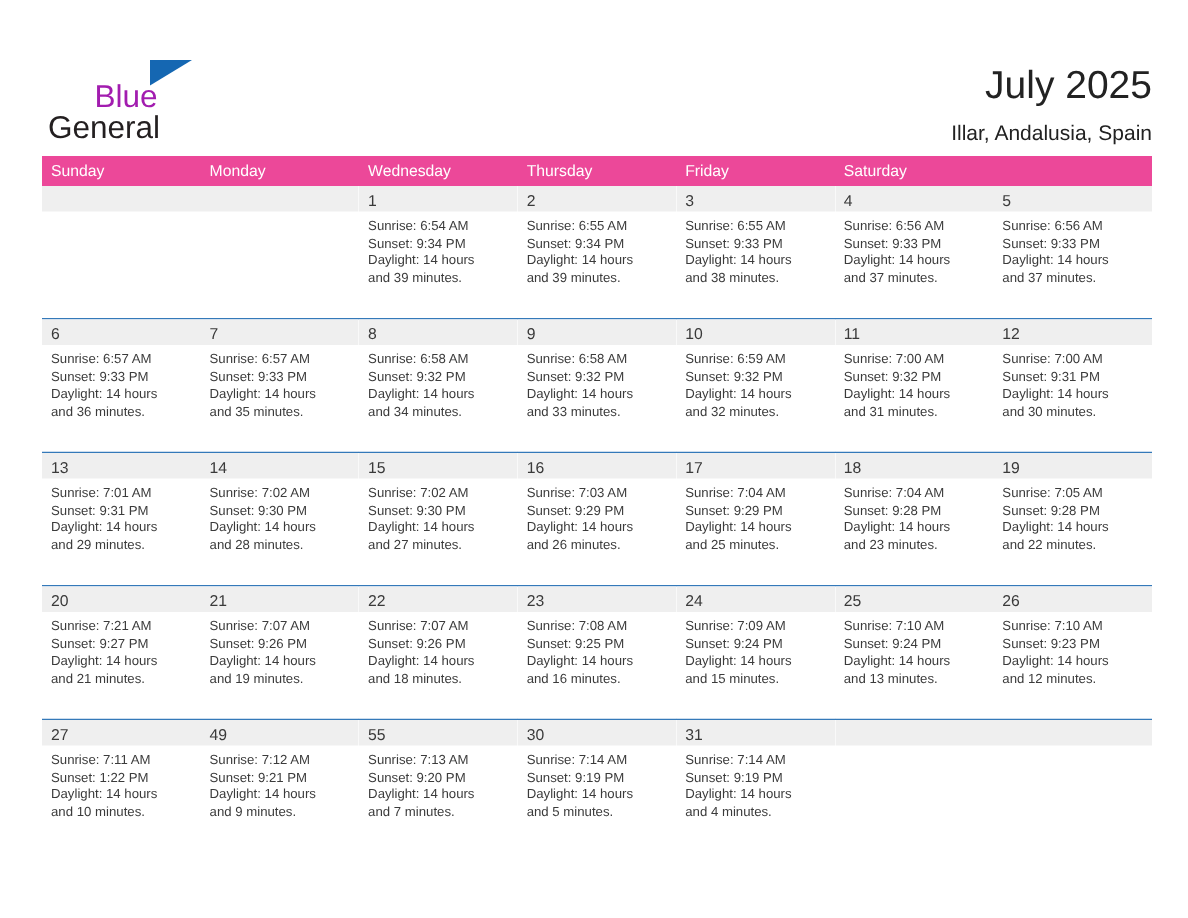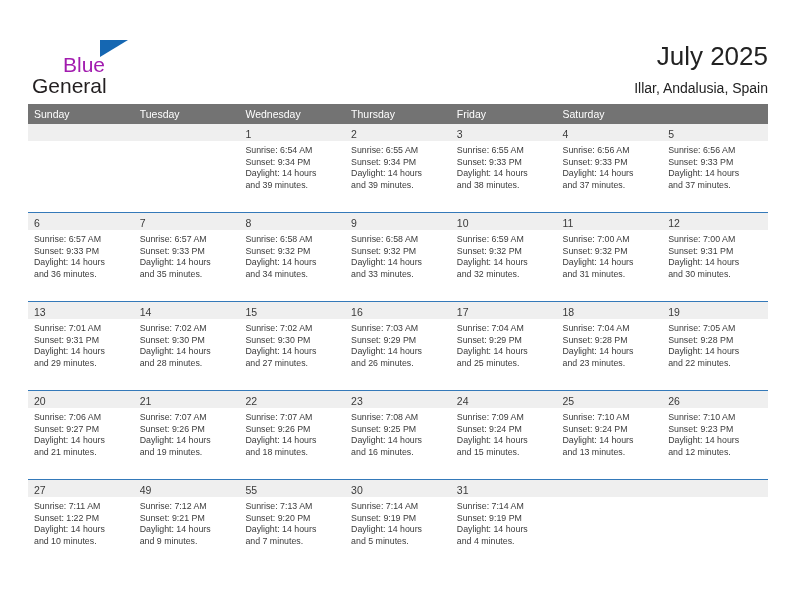--- a/index.html
+++ b/index.html
@@ -91,21 +91,21 @@
   .calendar {
     position: absolute;
     left: 28px;
     top: 104px;
     width: 740px;
   }
   .dow-row {
     display: flex;
     width: 740px;
     height: 20px;
-    background: #737373;
+    background: #ec4899;
   }
   .dow {
     flex: 0 0 105.714px;
     width: 105.714px;
     box-sizing: border-box;
     color: #ffffff;
     font-size: 10.5px;
     line-height: 20px;
     padding-left: 6px;
     white-space: nowrap;
@@ -165,21 +165,21 @@
     <div class="title-block">
       <div class="cal-title">July 2025</div>
       <div class="cal-subtitle">Illar, Andalusia, Spain</div>
     </div>
 
   </div>
 
   <div class="calendar">
     <div class="dow-row">
       <div class="dow">Sunday</div>
-      <div class="dow">Tuesday</div>
+      <div class="dow">Monday</div>
       <div class="dow">Wednesday</div>
       <div class="dow">Thursday</div>
       <div class="dow">Friday</div>
       <div class="dow">Saturday</div>
     </div>
 
     <div id="weeks-container">
         <div class="week">
           <div class="day-cell empty">
             <div class="day-num-band"><span class="day-num"></span></div>
@@ -360,21 +360,21 @@
               <div>Sunset: 9:28 PM</div>
               <div>Daylight: 14 hours</div>
               <div>and 22 minutes.</div>
             </div>
           </div>
         </div>
         <div class="week">
           <div class="day-cell">
             <div class="day-num-band"><span class="day-num">20</span></div>
             <div class="day-info">
-              <div>Sunrise: 7:06 AM</div>
+              <div>Sunrise: 7:21 AM</div>
               <div>Sunset: 9:27 PM</div>
               <div>Daylight: 14 hours</div>
               <div>and 21 minutes.</div>
             </div>
           </div>
           <div class="day-cell">
             <div class="day-num-band"><span class="day-num">21</span></div>
             <div class="day-info">
               <div>Sunrise: 7:07 AM</div>
               <div>Sunset: 9:26 PM</div>

